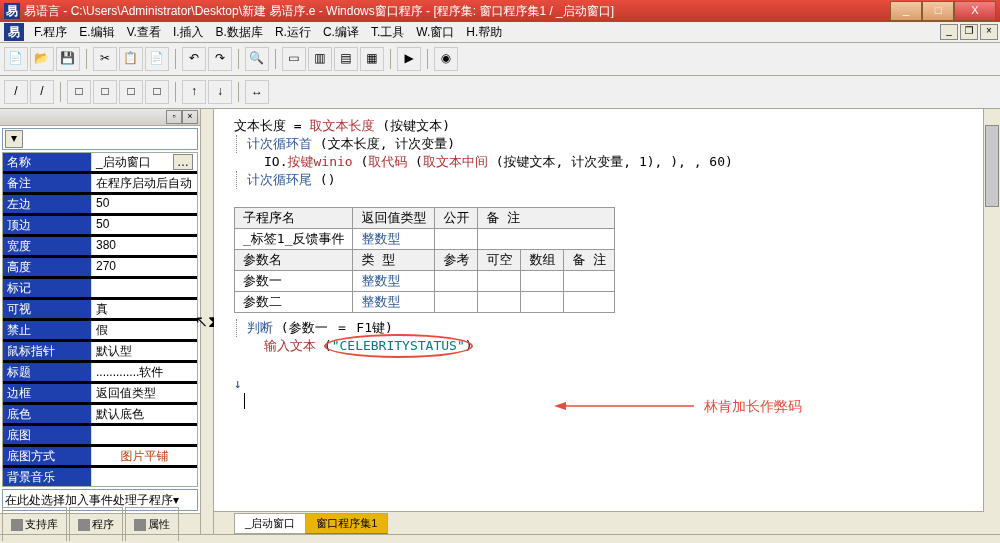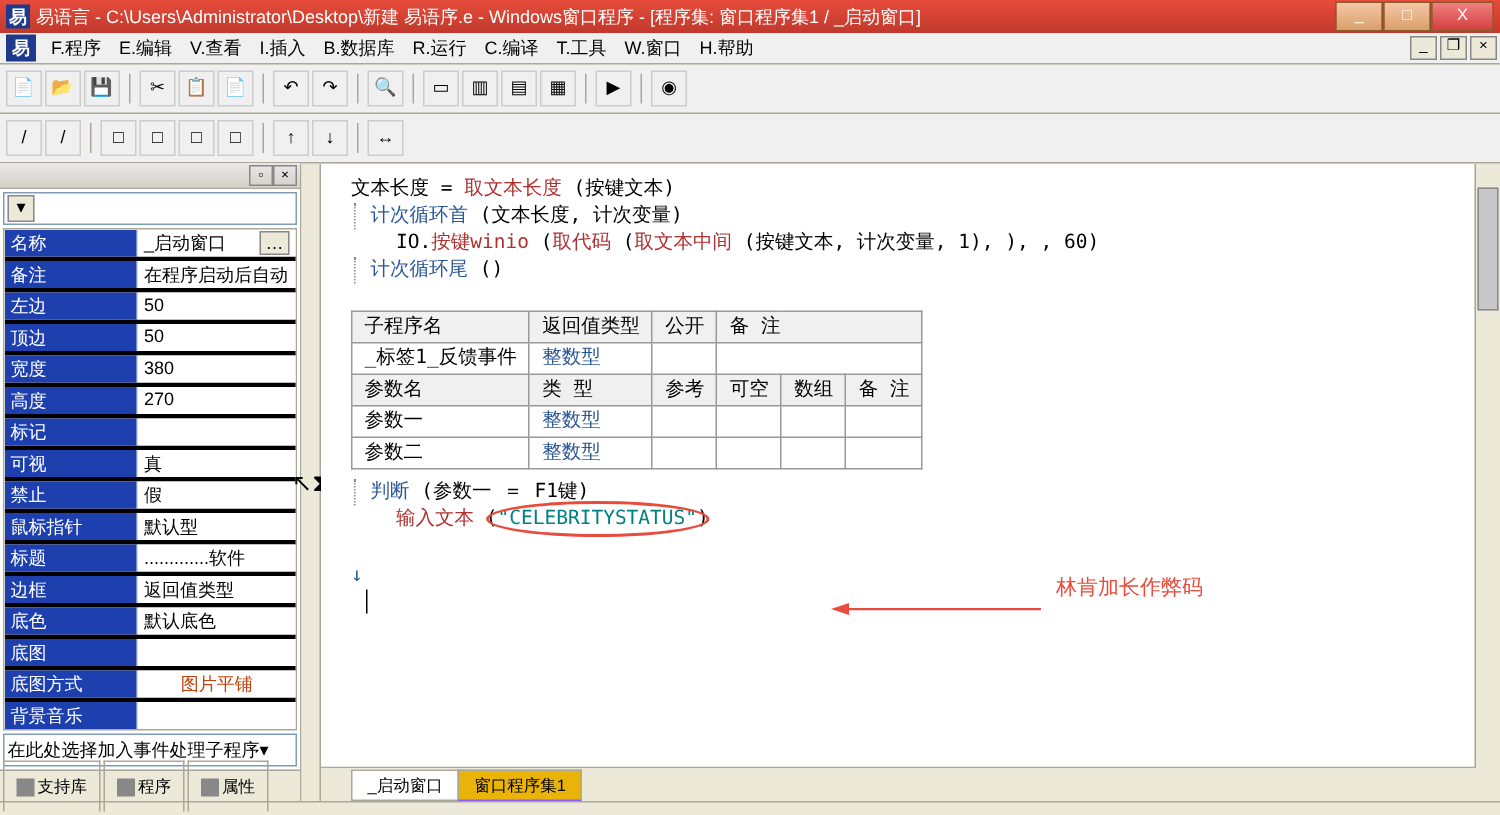--- a/index.html
+++ b/index.html
@@ -280,21 +280,21 @@
       </tbody>
         </table>
 
       <div class="codeline"><span class="dotsv"></span><span class="kw">判断</span><span> (参数一 ＝ F1键)</span></div>
       <div class="codeline" style="padding-left:30px"><span class="fn">输入文本</span><span> (</span><span class="circled"><span class="str">"CELEBRITYSTATUS"</span></span><span>)</span></div>
 
       <svg width="140" height="20" style="position:absolute;left:340px;top:287px">
         <line x1="140" y1="10" x2="10" y2="10" stroke="#e74c3c" stroke-width="1.5"></line>
         <polygon points="0,10 12,6 12,14" fill="#e74c3c"></polygon>
       </svg>
-      <div class="redtxt" style="left:490px;top:274px">林肯加长作弊码</div>
+      <div class="redtxt" style="left:490px;top:288px">林肯加长作弊码</div>
 
       <div style="color:#2b5797;margin-top:20px">↓</div>
       <div style="border-left:1px solid #000;height:16px;margin-left:10px"></div>
 
     </div>
     <div class="vscroll">
       <div class="scrollthumb"></div>
     </div>
     <div class="btabs">
       <div class="btab">_启动窗口</div>

